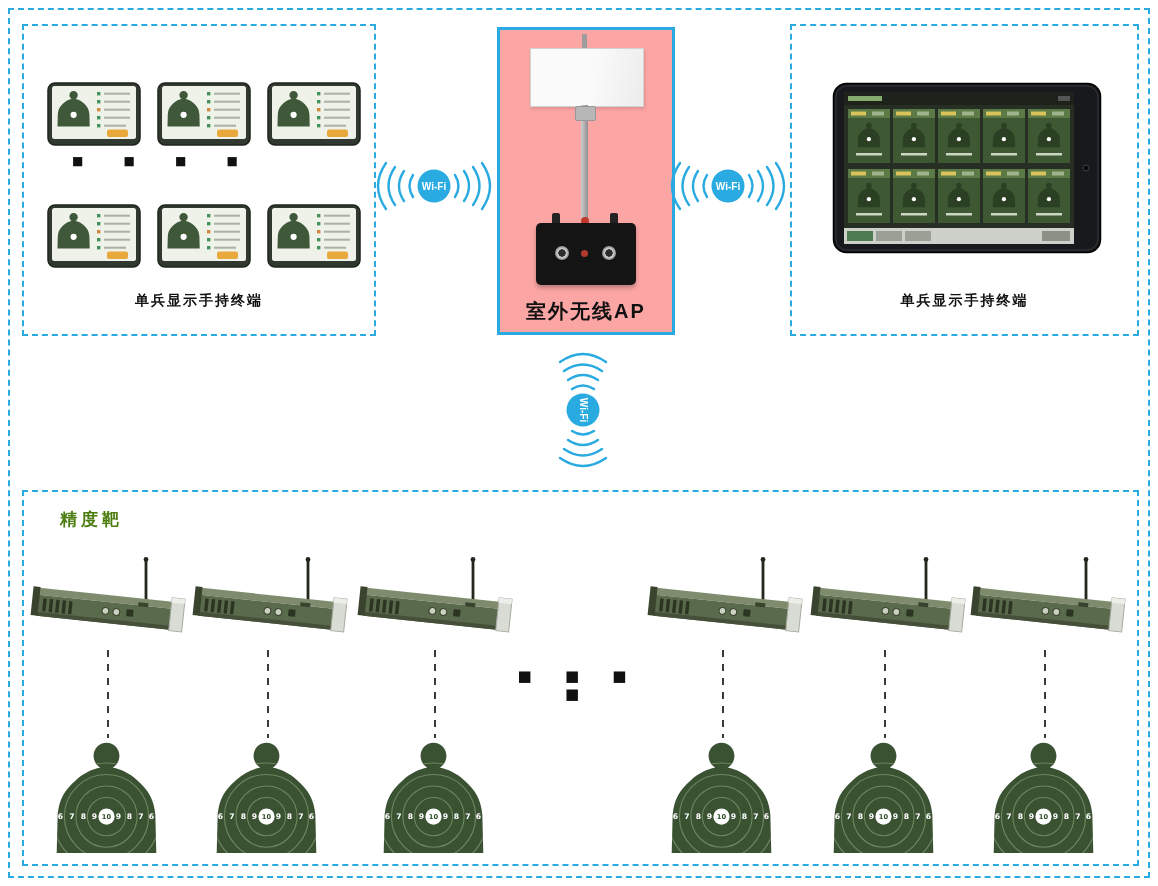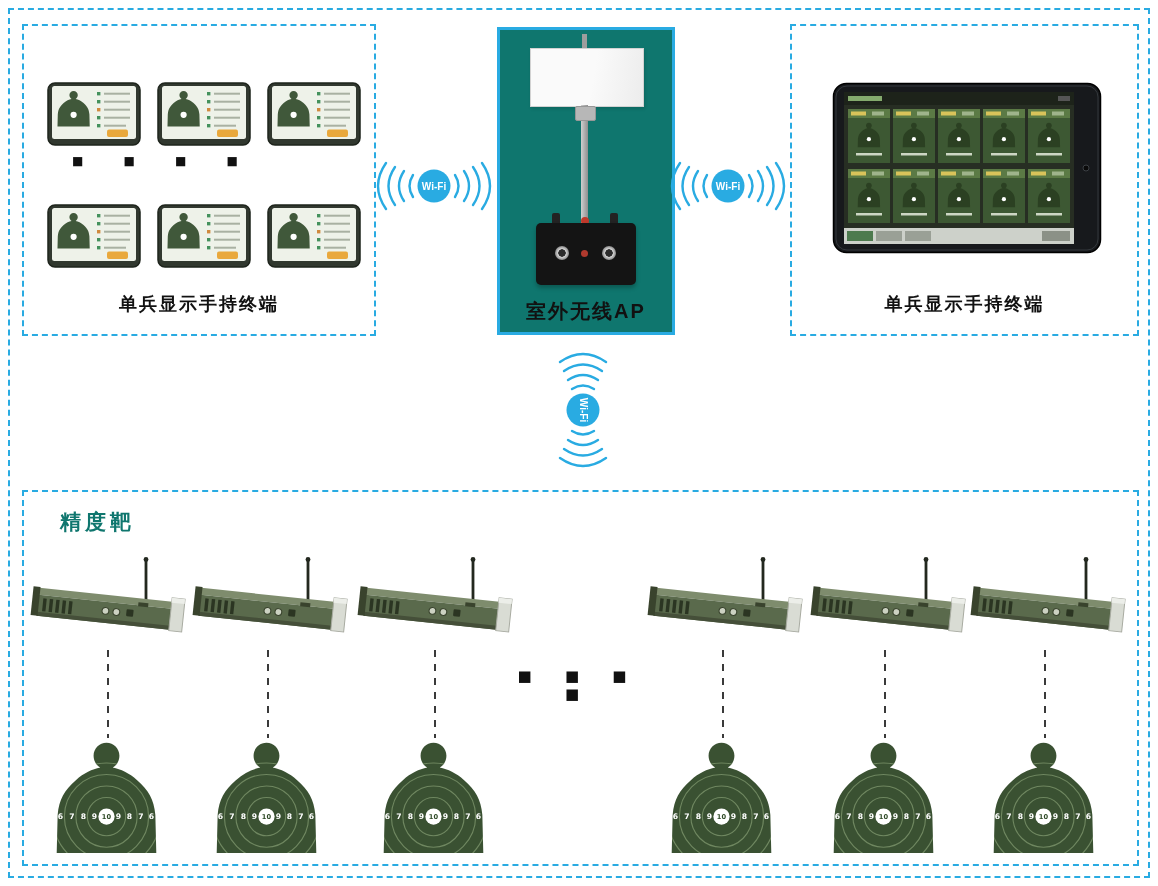--- a/index.html
+++ b/index.html
@@ -2,23 +2,23 @@
 <html><head>
 <meta charset="utf-8">
 <style>
   html,body{margin:0;padding:0;background:#fff;}
   .stage{position:relative;width:1158px;height:886px;background:#ffffff;
          font-family:"Liberation Sans",sans-serif;overflow:hidden;}
   .a{position:absolute;}
   .outer{position:absolute;left:8px;top:8px;width:1138px;height:866px;
          border:2px dashed #29ABE2;}
   .dbox{position:absolute;border:2px dashed #29ABE2;background:#fff;}
-  .sbox{position:absolute;border:3px solid #29ABE2;background:#0f766e;}
+  .sbox{position:absolute;border:3px solid #29ABE2;background:#fca5a5;}
   .lbl{position:absolute;left:0;right:0;text-align:center;font-weight:bold;
-       font-size:18px;color:#111;letter-spacing:2px;}
+       font-size:14px;color:#111;letter-spacing:2px;}
   .dots{position:absolute;text-align:center;color:#111;font-weight:bold;
         font-family:"DejaVu Sans",sans-serif;}
   .dashline{position:absolute;width:2px;
         background:repeating-linear-gradient(to bottom,#3a3a3a 0 7px,transparent 7px 14px);}
   svg{display:block;}
 </style>
 </head>
 <body>
 
 <div class="stage">
@@ -202,21 +202,21 @@
   <svg class="a" style="left:663px;top:154px" width="130" height="64">
     <use href="#sym-wifi" width="130" height="64"></use>
   </svg>
   <svg class="a" style="left:551px;top:345px" width="64" height="130" viewBox="0 0 64 130">
     <g transform="translate(64,0) rotate(90)">
       <use href="#sym-wifi" width="130" height="64"></use>
     </g>
   </svg>
 
   <div class="dbox" style="left:22px;top:490px;width:1113px;height:372px;">
-    <div class="a" style="left:36px;top:16px;font-weight:bold;font-size:21px;letter-spacing:4px;color:#0f766e;">精度靶</div>
+    <div class="a" style="left:36px;top:16px;font-weight:bold;font-size:17px;letter-spacing:4px;color:#4d7c0f;">精度靶</div>
 
     <svg class="a" style="left:6px;top:62px" width="160" height="95">
         <use href="#sym-bar" width="160" height="95"></use>
       </svg>
     <svg class="a" style="left:168px;top:62px" width="160" height="95">
         <use href="#sym-bar" width="160" height="95"></use>
       </svg>
     <svg class="a" style="left:333px;top:62px" width="160" height="95">
         <use href="#sym-bar" width="160" height="95"></use>
       </svg>

